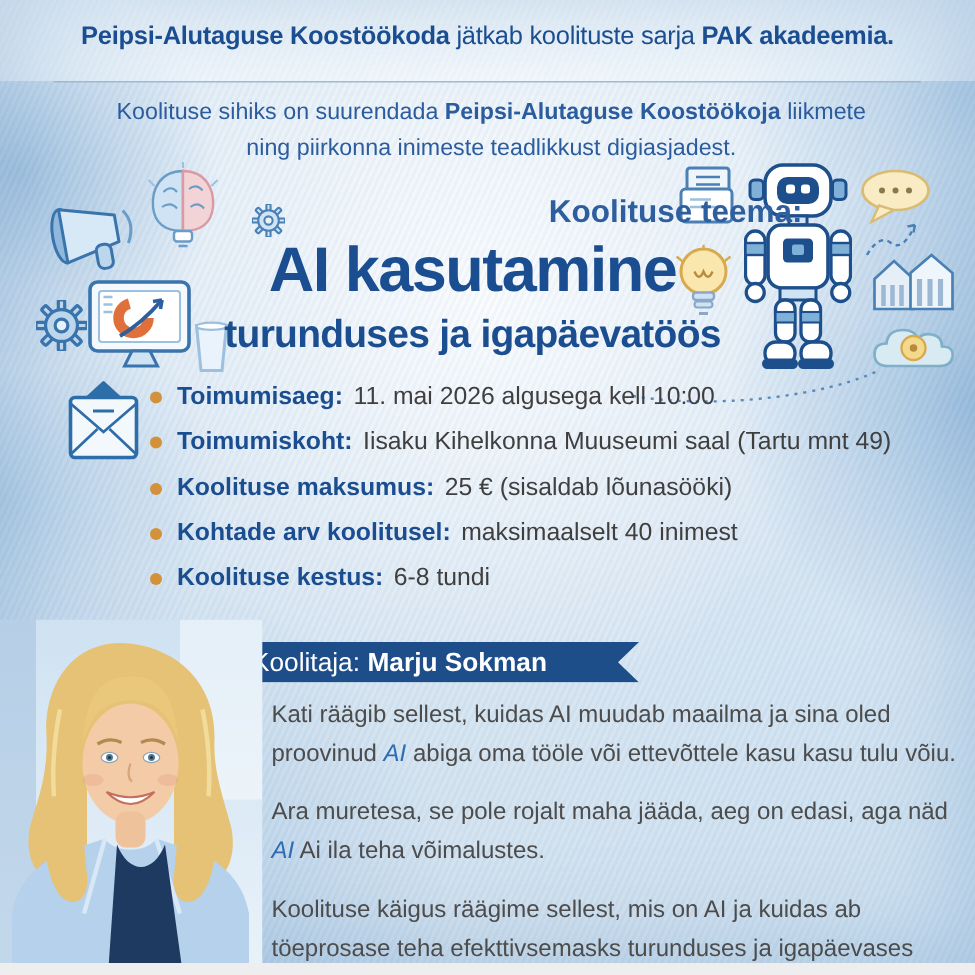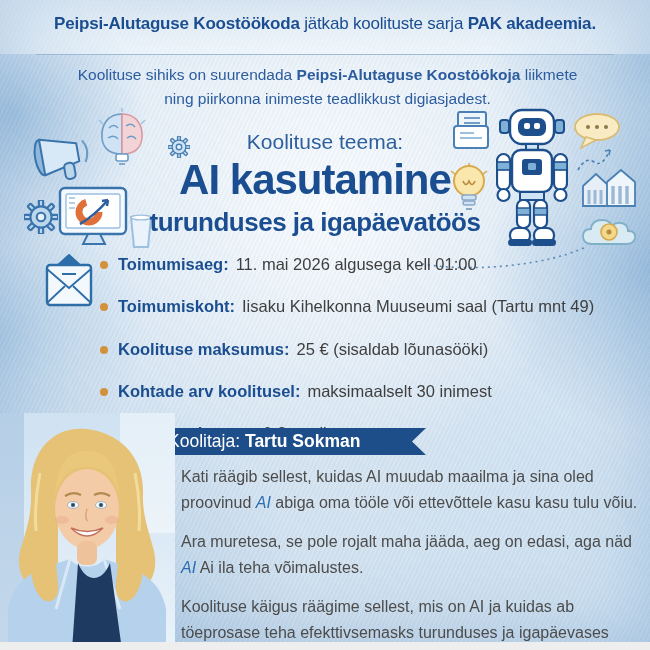--- a/index.html
+++ b/index.html
@@ -26,26 +26,26 @@
   }
   .abs{position:absolute;}
   
   .top-strip{top:0;left:0;right:0;height:54px;background:rgba(250,253,255,.5);}
   .banner{top:14px;left:0;right:0;text-align:center;font-size:17px;color:#1b4e90;letter-spacing:-0.2px;z-index:2;}
   .banner .b{font-weight:bold;}
   .divider{top:54px;left:36px;right:36px;height:1px;background:#9fbbd8;}
   .intro{top:63px;left:25px;right:20px;text-align:center;font-size:15.5px;line-height:1.55;color:#2b5c9e;z-index:2;}
   .intro .b{font-weight:bold;}
   
-  .kicker{top:130px;left:115px;width:420px;text-align:center;font-size:21px;color:#2d5f9e;z-index:2;}
+  .kicker{top:130px;left:115px;width:420px;text-align:right;font-size:21px;color:#2d5f9e;z-index:2;font-weight:bold;}
   .title{top:156px;left:95px;width:440px;text-align:center;font-size:42px;font-weight:bold;color:#1b4e90;letter-spacing:-1px;z-index:2;}
   .subtitle{top:207px;left:95px;width:440px;text-align:center;font-size:26px;font-weight:bold;color:#1b4e90;letter-spacing:-0.5px;z-index:2;}
   .icon{z-index:1;}
   
-  .details{top:256px;left:100px;width:545px;display:flex;flex-direction:column;gap:25px;z-index:2;}
+  .details{top:256px;left:100px;width:545px;display:flex;flex-direction:column;gap:13px;z-index:2;}
   .row{display:flex;align-items:flex-start;font-size:16.5px;line-height:1.05;}
   .dot{width:8px;height:8px;border-radius:50%;background:#d4913c;margin:5px 10px 0 0;flex:0 0 auto;}
   .lbl{font-weight:bold;color:#1b4e90;margin-right:7px;white-space:nowrap;}
   .val{color:#3f3f3f;}
   
   .ribbon{top:428px;left:150px;width:258px;height:27px;background:#1d4e8a;color:#fff;
     font-size:17.5px;line-height:27px;padding-left:18px;z-index:4;
     clip-path:polygon(0 0,100% 0,calc(100% - 14px) 50%,100% 100%,0 100%);}
   .ribbon .name{font-weight:bold;margin-left:5px;}
   
@@ -241,46 +241,46 @@
   </div>
 
   <div class="abs kicker">Koolituse teema:</div>
   <div class="abs subtitle">turunduses ja igapäevatöös</div>
   <div class="abs title">AI kasutamine</div>
 
   <div class="abs details">
     <div class="row">
       <span class="dot"></span>
       <span class="lbl">Toimumisaeg:</span>
-      <span class="val">11. mai 2026 algusega kell 01:00</span>
+      <span class="val">11. mai 2026 algusega kell 10:00</span>
     </div>
     <div class="row">
       <span class="dot"></span>
       <span class="lbl">Toimumiskoht:</span>
       <span class="val">Iisaku Kihelkonna Muuseumi saal (Tartu mnt 49)</span>
     </div>
     <div class="row">
       <span class="dot"></span>
       <span class="lbl">Koolituse maksumus:</span>
       <span class="val">25 € (sisaldab lõunasööki)</span>
     </div>
     <div class="row">
       <span class="dot"></span>
       <span class="lbl">Kohtade arv koolitusel:</span>
-      <span class="val">maksimaalselt 30 inimest</span>
+      <span class="val">maksimaalselt 40 inimest</span>
     </div>
     <div class="row">
       <span class="dot"></span>
       <span class="lbl">Koolituse kestus:</span>
       <span class="val">6-8 tundi</span>
     </div>
   </div>
 
   <div class="abs ribbon">
-    <span class="pre">Koolitaja:</span><span class="name">Tartu Sokman</span>
+    <span class="pre">Koolitaja:</span><span class="name">Marju Sokman</span>
   </div>
 
   <div class="abs portrait">
     <svg width="175" height="237" viewBox="0 0 175 237">
       <defs>
         <linearGradient id="pbg" x1="0" y1="0" x2="0" y2="1">
           <stop offset="0" stop-color="#cfe2f2"></stop>
           <stop offset="1" stop-color="#e9f2f9"></stop>
         </linearGradient>
       </defs>

